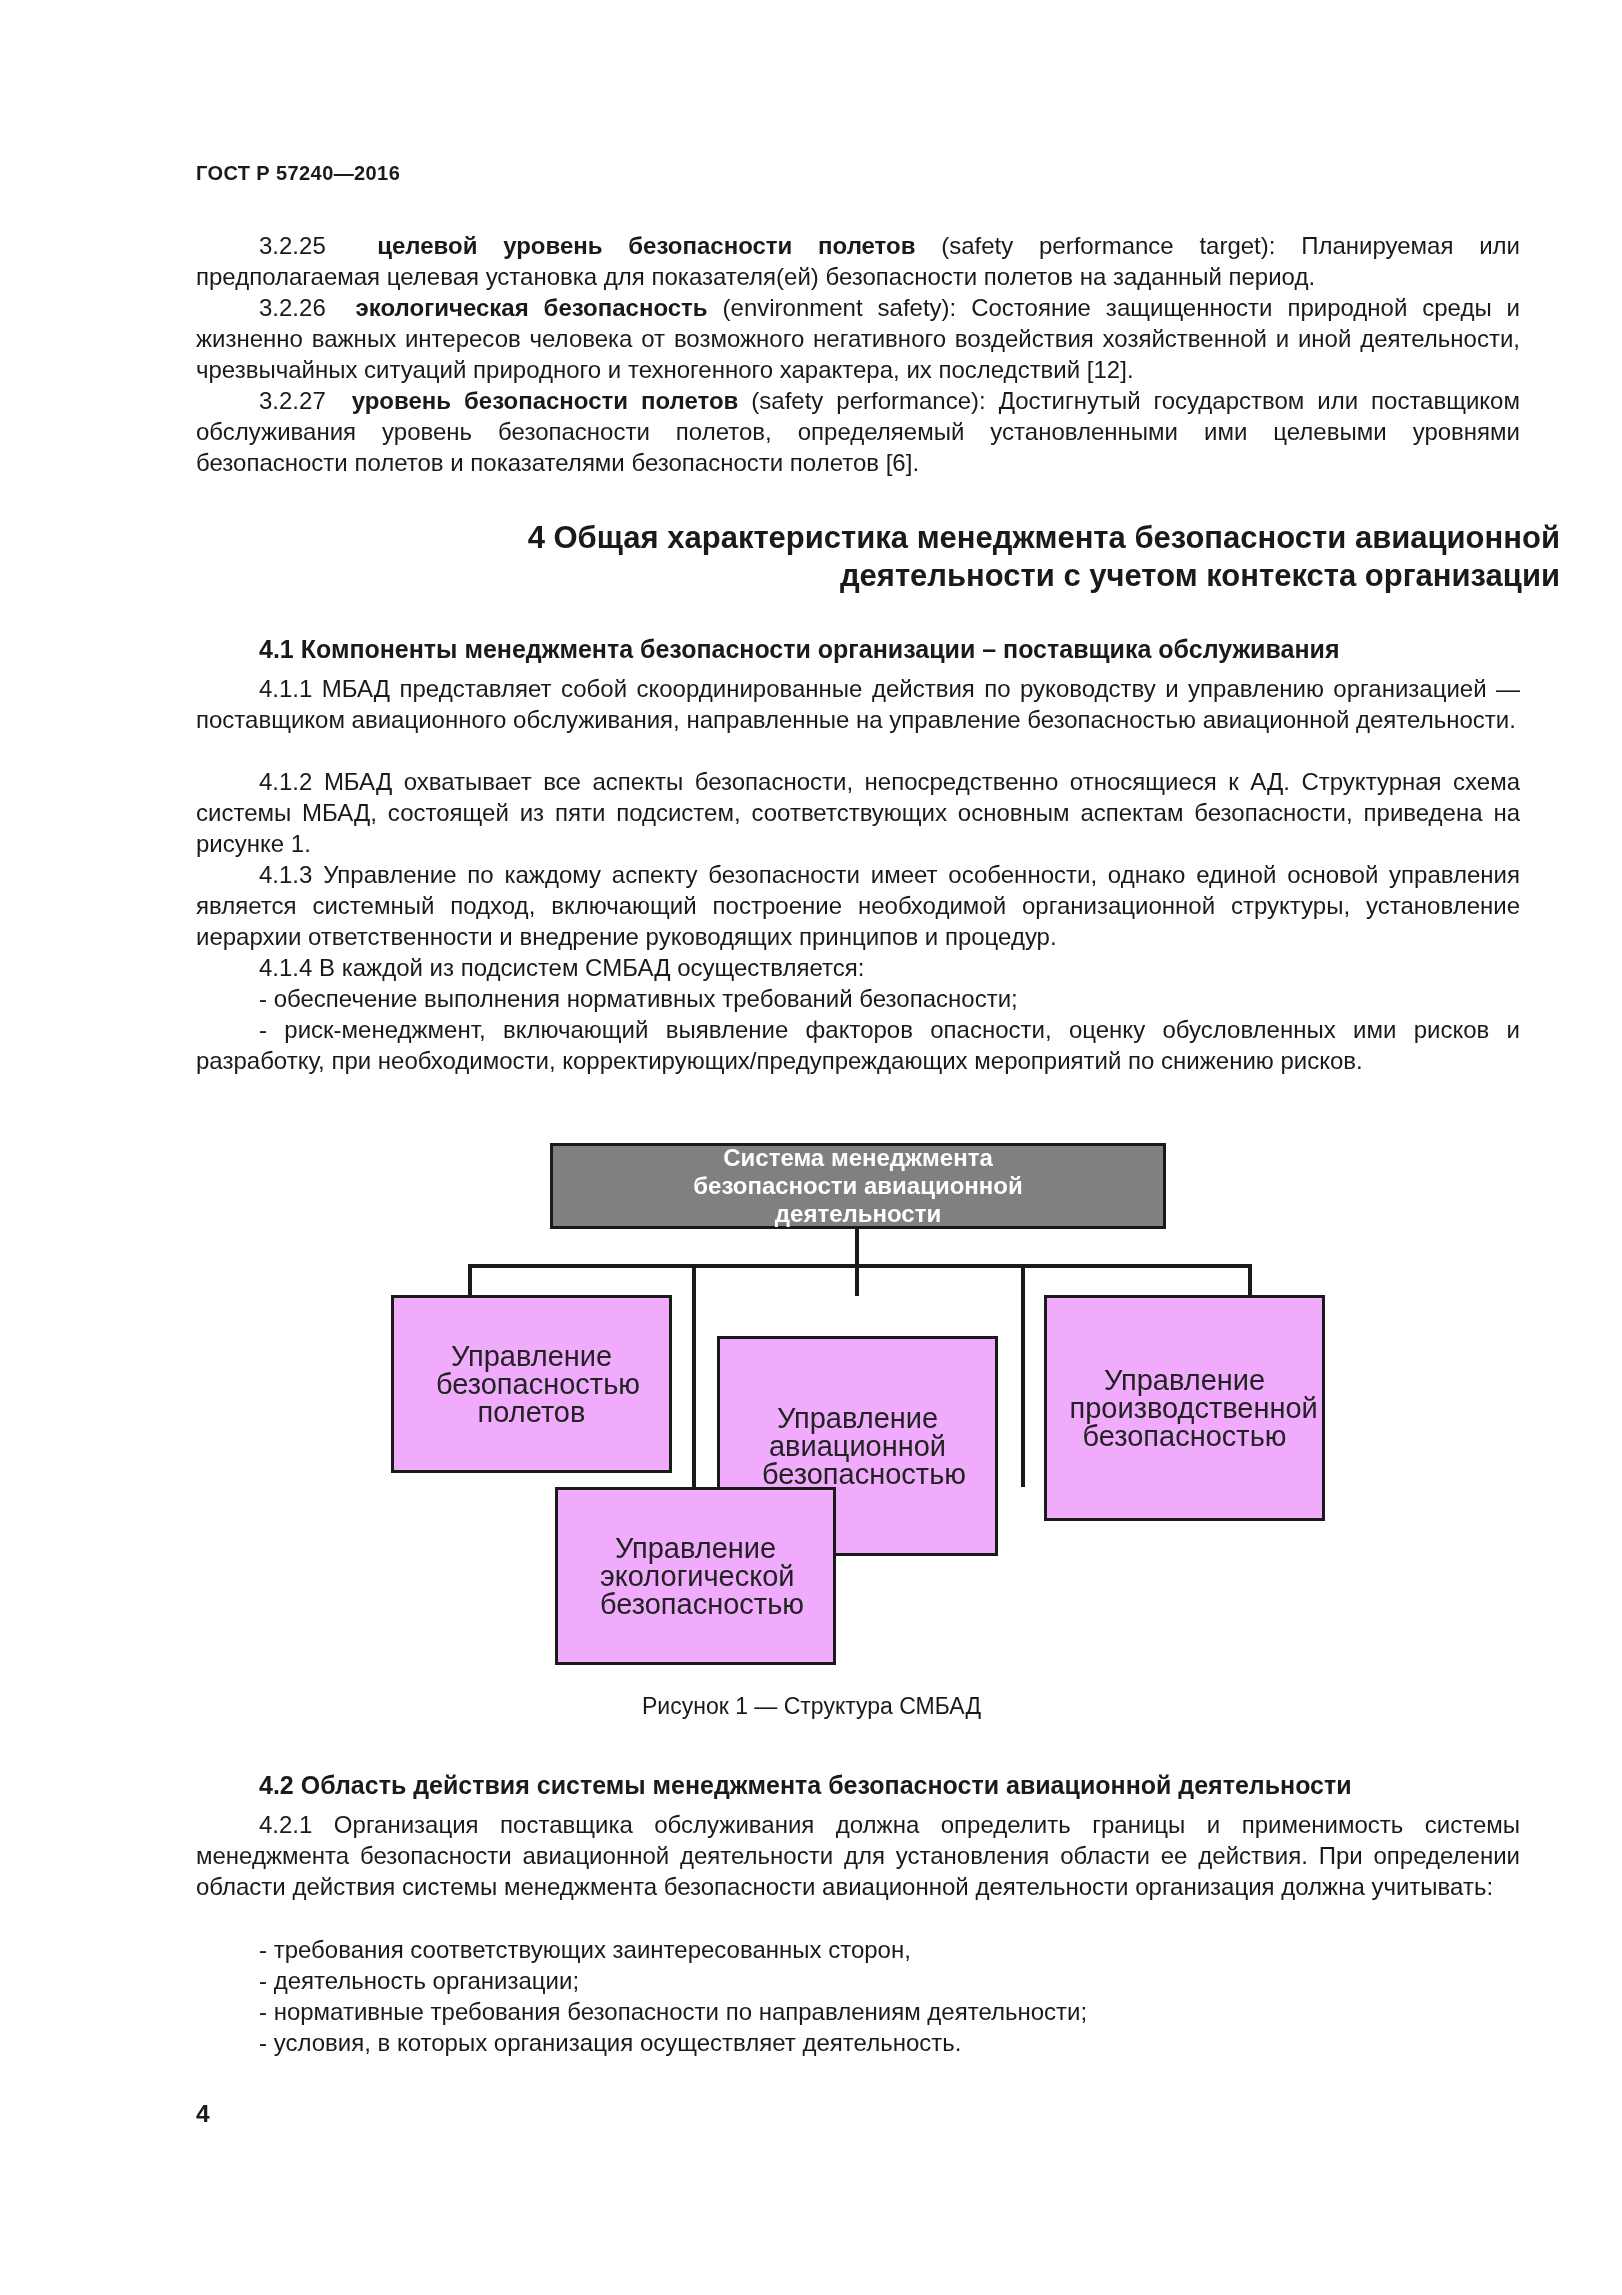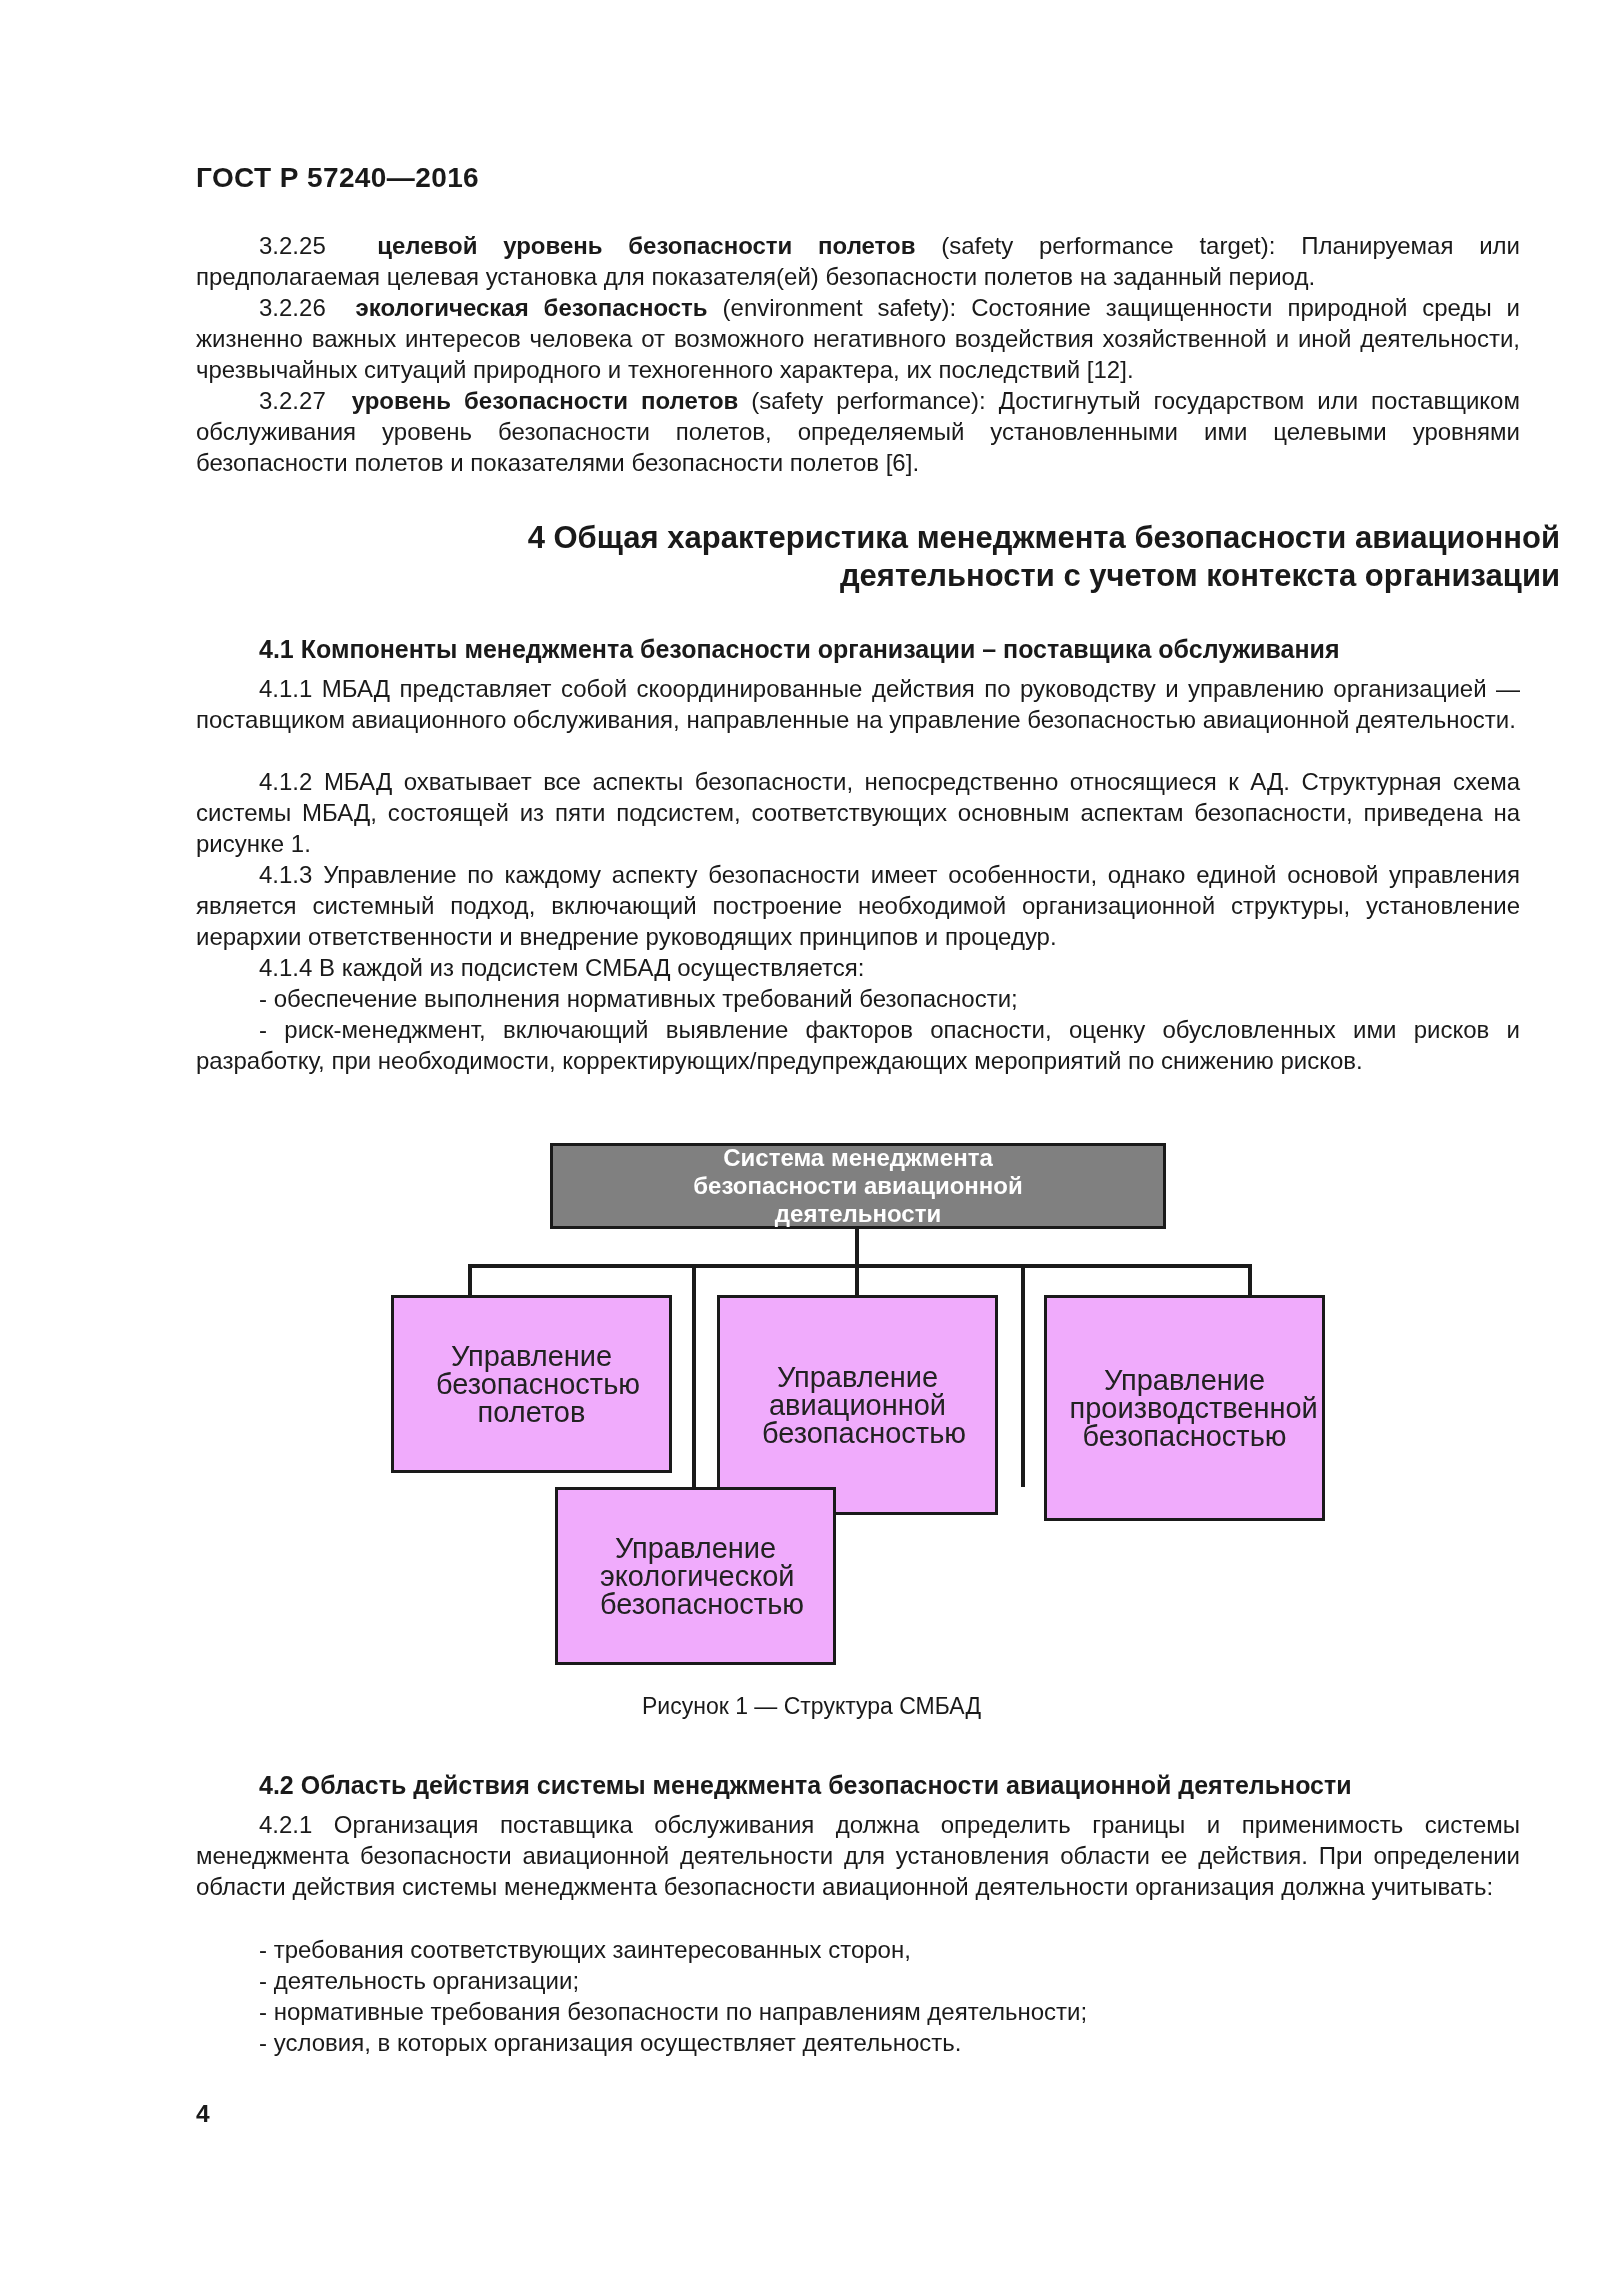--- a/index.html
+++ b/index.html
@@ -1,19 +1,19 @@
 <!DOCTYPE html>
 <html style="font-size:12.2px"><head>
 <meta charset="utf-8">
 <style>
   html, body { margin: 0; padding: 0; background: #ffffff; }
   body { width: 1623px; height: 2295px; position: relative; overflow: hidden;
          font-family: "Liberation Sans", "DejaVu Sans", sans-serif; color: #1a1a1a; }
   .abs { position: absolute; }
-  .doc-header { left: 196px; top: 162px; font-size: 28px; font-weight: bold; letter-spacing: 0.4px; }
+  .doc-header { left: 196px; top: 162px; font-size: 20px; font-weight: bold; letter-spacing: 0.4px; }
   .para { position: absolute; left: 196px; width: 1324px; font-size: 24px; line-height: 31px;
           text-align: justify; text-align-last: left; }
   .indent { text-indent: 63px; }
   .para b { font-weight: bold; }
   .line { display: block; text-align: right; }
   .h-section { position: absolute; left: 259px; width: 1301px; font-size: 31px; font-weight: bold; line-height: 38px; }
   .h-sub { position: absolute; left: 259px; font-size: 25px; font-weight: bold; line-height: 31px; white-space: nowrap; }
   .list-item { position: absolute; left: 259px; font-size: 24px; line-height: 31px; white-space: nowrap; }
 
   
@@ -73,21 +73,21 @@
   <div class="wire-h" style="left:468px; top:1264px; width:784px;"></div>
   <div class="wire-v" style="left:468px; top:1264px; height:32px;"></div>
   <div class="wire-v" style="left:855px; top:1264px; height:32px;"></div>
   <div class="wire-v" style="left:1248px; top:1264px; height:32px;"></div>
   <div class="wire-v" style="left:692px; top:1264px; height:223px;"></div>
   <div class="wire-v" style="left:1021px; top:1264px; height:223px;"></div>
 
   <div class="box" style="left:391px; top:1295px; width:281px; height:178px;">
     <span style="display:block; width:191px;">Управление безопасностью полетов</span>
   </div>
-  <div class="box" style="left:717px; top:1295px; width:281px; height:220px;">
+  <div class="box" style="left:717px; top:1336px; width:281px; height:220px;">
     <span style="display:block; width:191px;">Управление авиационной безопасностью</span>
   </div>
   <div class="box" style="left:1044px; top:1295px; width:281px; height:226px;">
     <span style="display:block; width:230px;">Управление производственной безопасностью</span>
   </div>
   <div class="box" style="left:555px; top:1487px; width:281px; height:178px;">
     <span style="display:block; width:191px;">Управление экологической безопасностью</span>
   </div>
 </div>
 <div class="caption">Рисунок 1 — Структура СМБАД</div>

